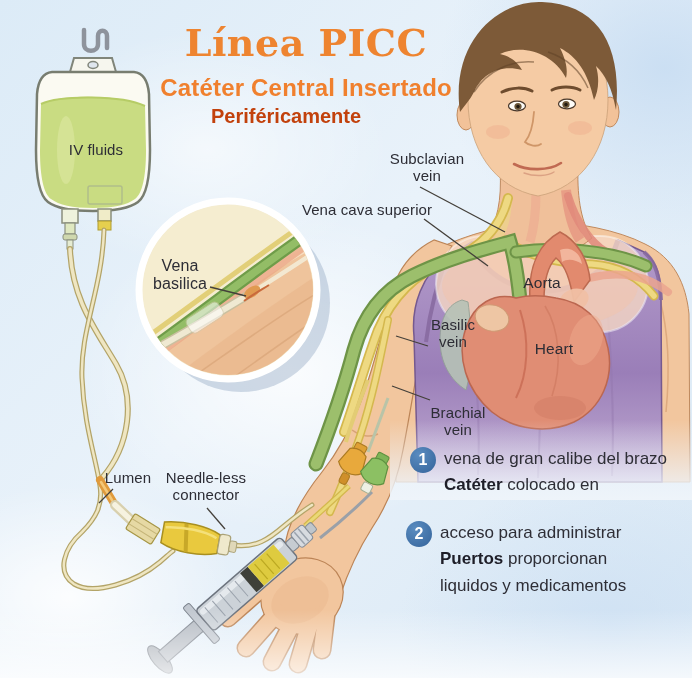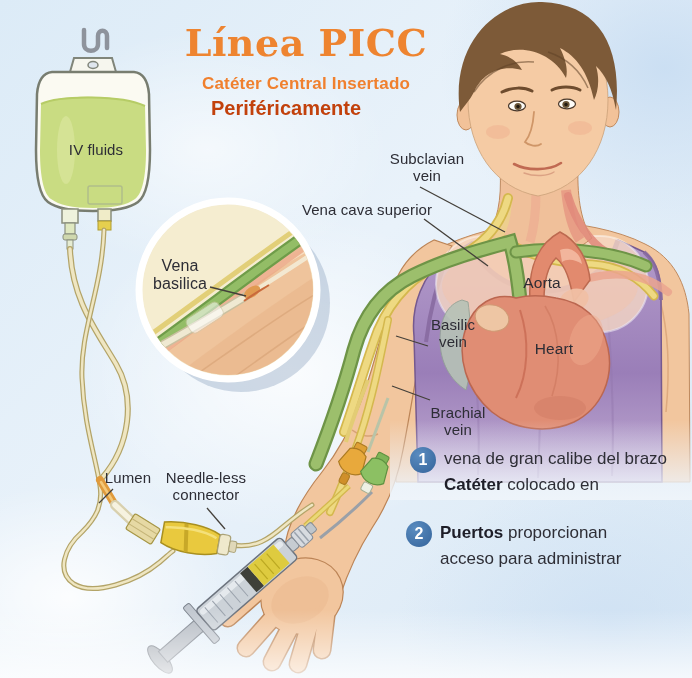--- a/index.html
+++ b/index.html
@@ -18,21 +18,21 @@
   .lbl{
     position:absolute;color:#2d2d35;font-size:15px;line-height:1.14;
     text-align:center;letter-spacing:.1px;
   }
   .nowrap{white-space:nowrap;}
   .titleblock{position:absolute;left:150px;top:20px;width:312px;text-align:center;}
   .title-main{
     font-family:"DejaVu Serif",serif;font-weight:bold;font-size:38px;
     color:#ee8430;letter-spacing:.5px;
   }
-  .title-sub1{margin-top:9px;font-size:17px;font-weight:bold;color:#f0802e;letter-spacing:.2px;}
+  .title-sub1{margin-top:9px;font-size:24px;font-weight:bold;color:#f0802e;letter-spacing:.2px;}
   .title-sub2{margin-top:3px;font-size:20px;font-weight:bold;color:#c2410c;transform:translateX(-20px);}
   .ann{position:absolute;}
   .badge{
     position:absolute;left:0;top:1px;width:26px;height:26px;border-radius:50%;
     background:radial-gradient(circle at 35% 30%, #5a8cc0, #34639a);
     color:#fff;font-weight:bold;font-size:16px;
     display:flex;align-items:center;justify-content:center;
   }
   .ann-text{margin-left:34px;font-size:17px;line-height:1.55;color:#2e2e36;}
   .ann-text b{color:#1e1e28;}
@@ -341,16 +341,17 @@
   <span class="badge">1</span>
   <div class="ann-text">
     <div class="ann-line">vena de gran calibe del brazo</div>
     <div class="ann-line"><b>Catéter</b> <span>colocado en</span></div>
   </div>
 </div>
 
 <div class="ann" style="left:406px;top:520px;">
   <span class="badge">2</span>
   <div class="ann-text">
+    <div class="ann-line">acceso para administrar</div>
     <div class="ann-line"><b>Puertos</b> <span>proporcionan</span></div>
-    <div class="ann-line">acceso para administrar</div>
+    <div class="ann-line">liquidos y medicamentos</div>
   </div>
 </div>
 
 </body></html>

